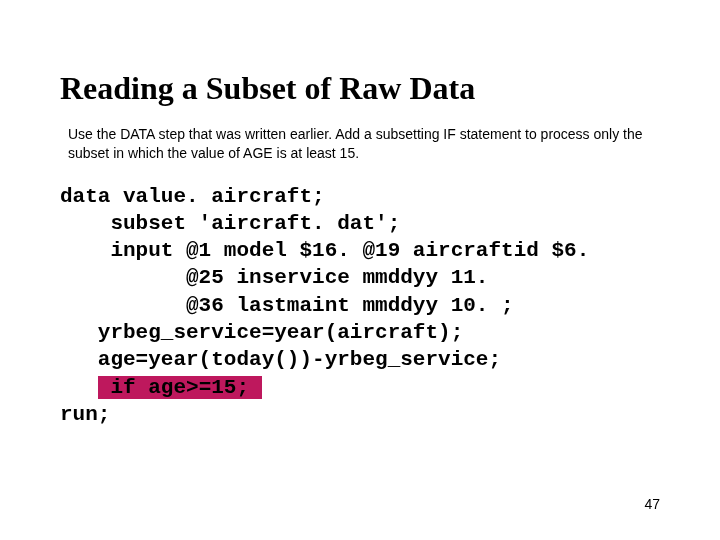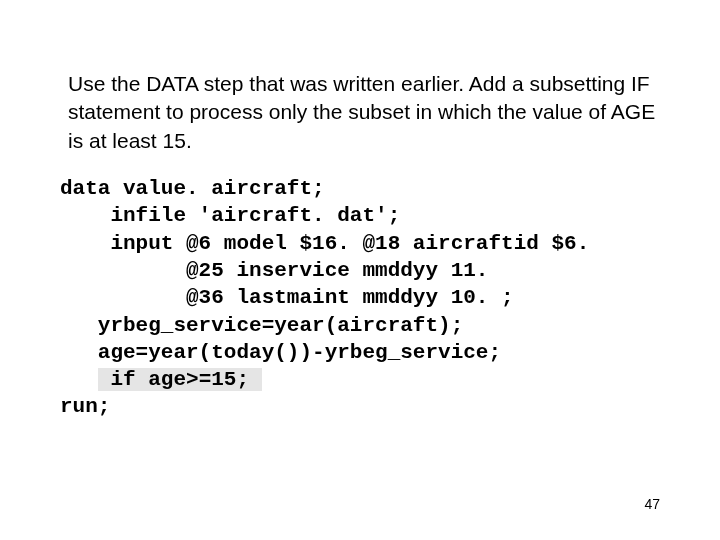--- a/index.html
+++ b/index.html
@@ -19,55 +19,56 @@
     position: relative;
   }
   .title {
     font-family: Georgia, 'Times New Roman', serif;
     font-weight: 700;
     font-size: 32px;
     margin: 0 0 18px 0;
     line-height: 1.15;
   }
   .body-text {
-    font-size: 21px;
+    font-size: 14px;
     line-height: 1.35;
     margin: 0 0 20px 8px;
     font-family: Verdana, Geneva, sans-serif;
   }
   .code {
     font-family: "Courier New", Courier, monospace;
     font-size: 21px;
     font-weight: 700;
     line-height: 1.3;
     white-space: pre;
     margin: 0 0 0 0;
   }
   .hl {
-    background: #e5e5e5;
+    background: #be185d;
   }
   .page-num {
     position: absolute;
     right: 60px;
     bottom: 28px;
     font-size: 14px;
     font-family: Liberation Sans, sans-serif;
   }
 </style>
 </head>
 <body>
 
 <div class="slide">
 
+  <h1 class="title">Reading a Subset of Raw Data</h1>
 
   <p class="body-text">Use the DATA step that was written earlier. Add a subsetting IF statement to process only the subset in which the value of AGE is at least 15.</p>
 
   <div class="code"><span>data value. aircraft;</span>
-<span>    infile 'aircraft. dat';</span>
-<span>    input @6 model $16. @18 aircraftid $6.</span>
+<span>    subset 'aircraft. dat';</span>
+<span>    input @1 model $16. @19 aircraftid $6.</span>
 <span>          @25 inservice mmddyy 11.</span>
 <span>          @36 lastmaint mmddyy 10. ;</span>
 <span>   yrbeg_service=year(aircraft);</span>
 <span>   age=year(today())-yrbeg_service;</span>
 <span>   </span><span class="hl"> if age&gt;=15; </span>
 <span>run;</span></div>
 
   <div class="page-num">47</div>
 
 </div>

